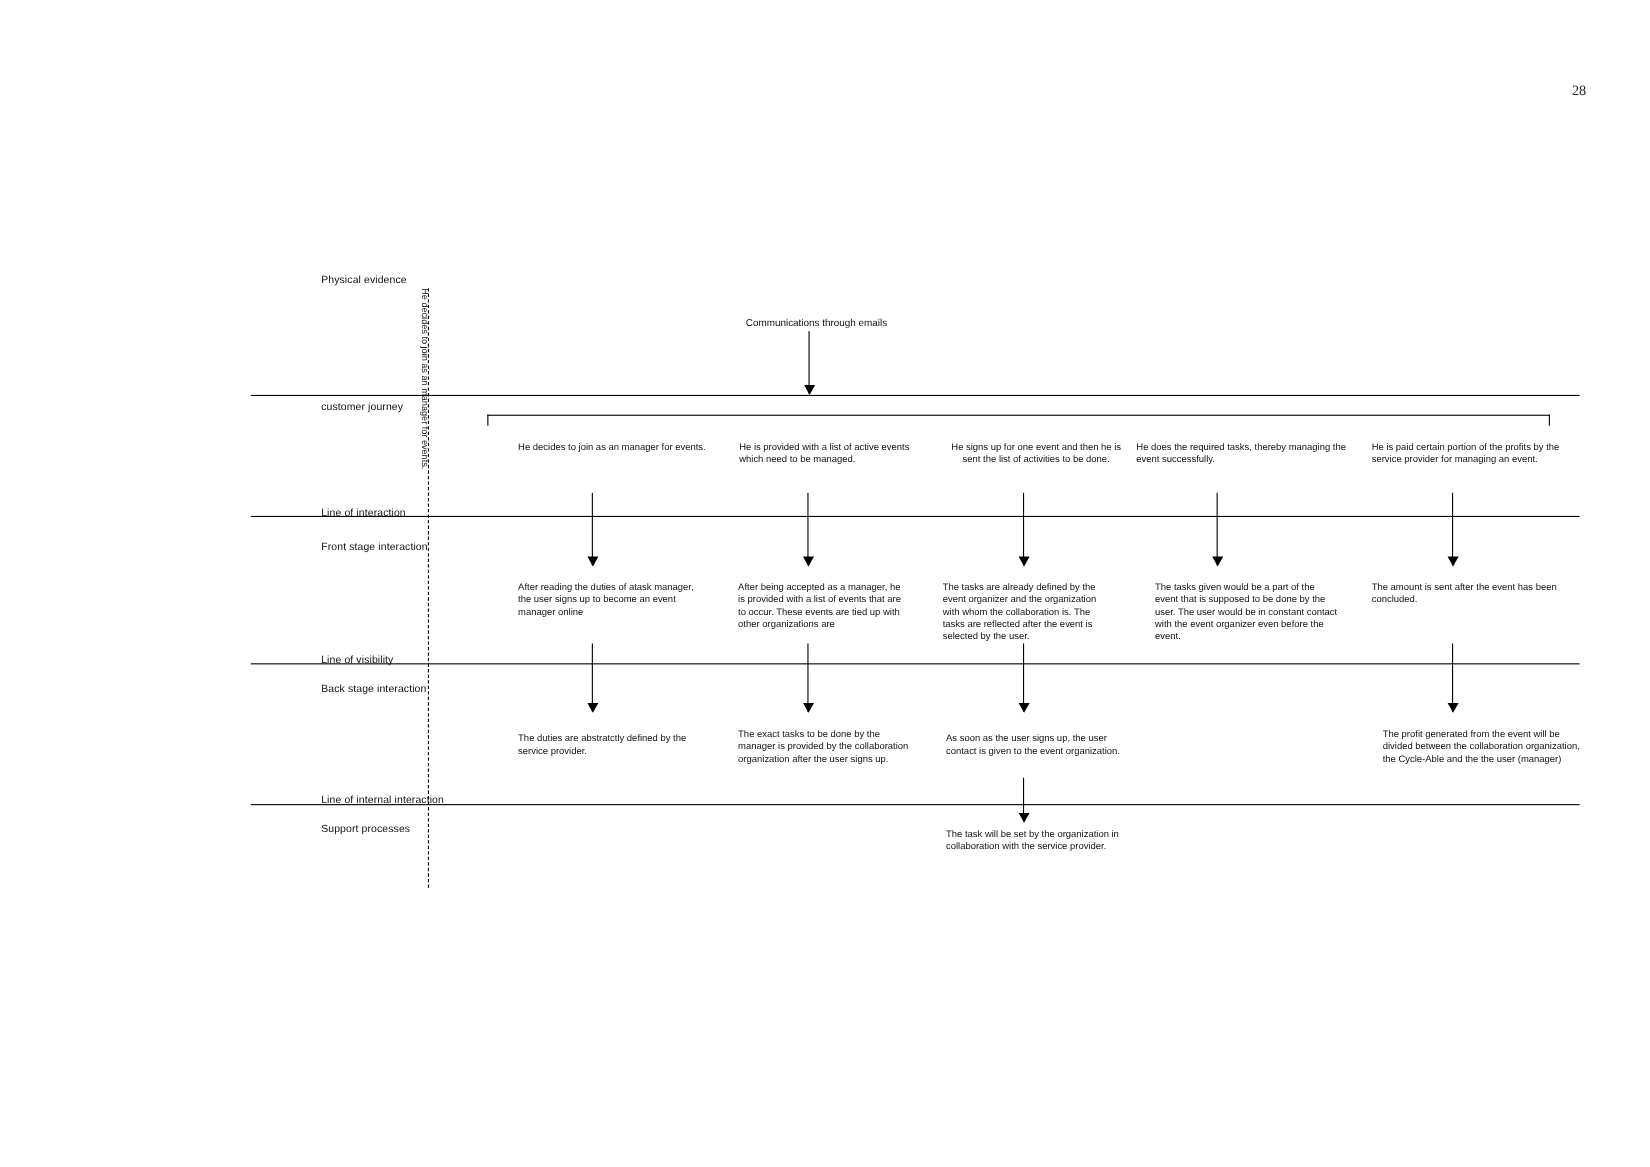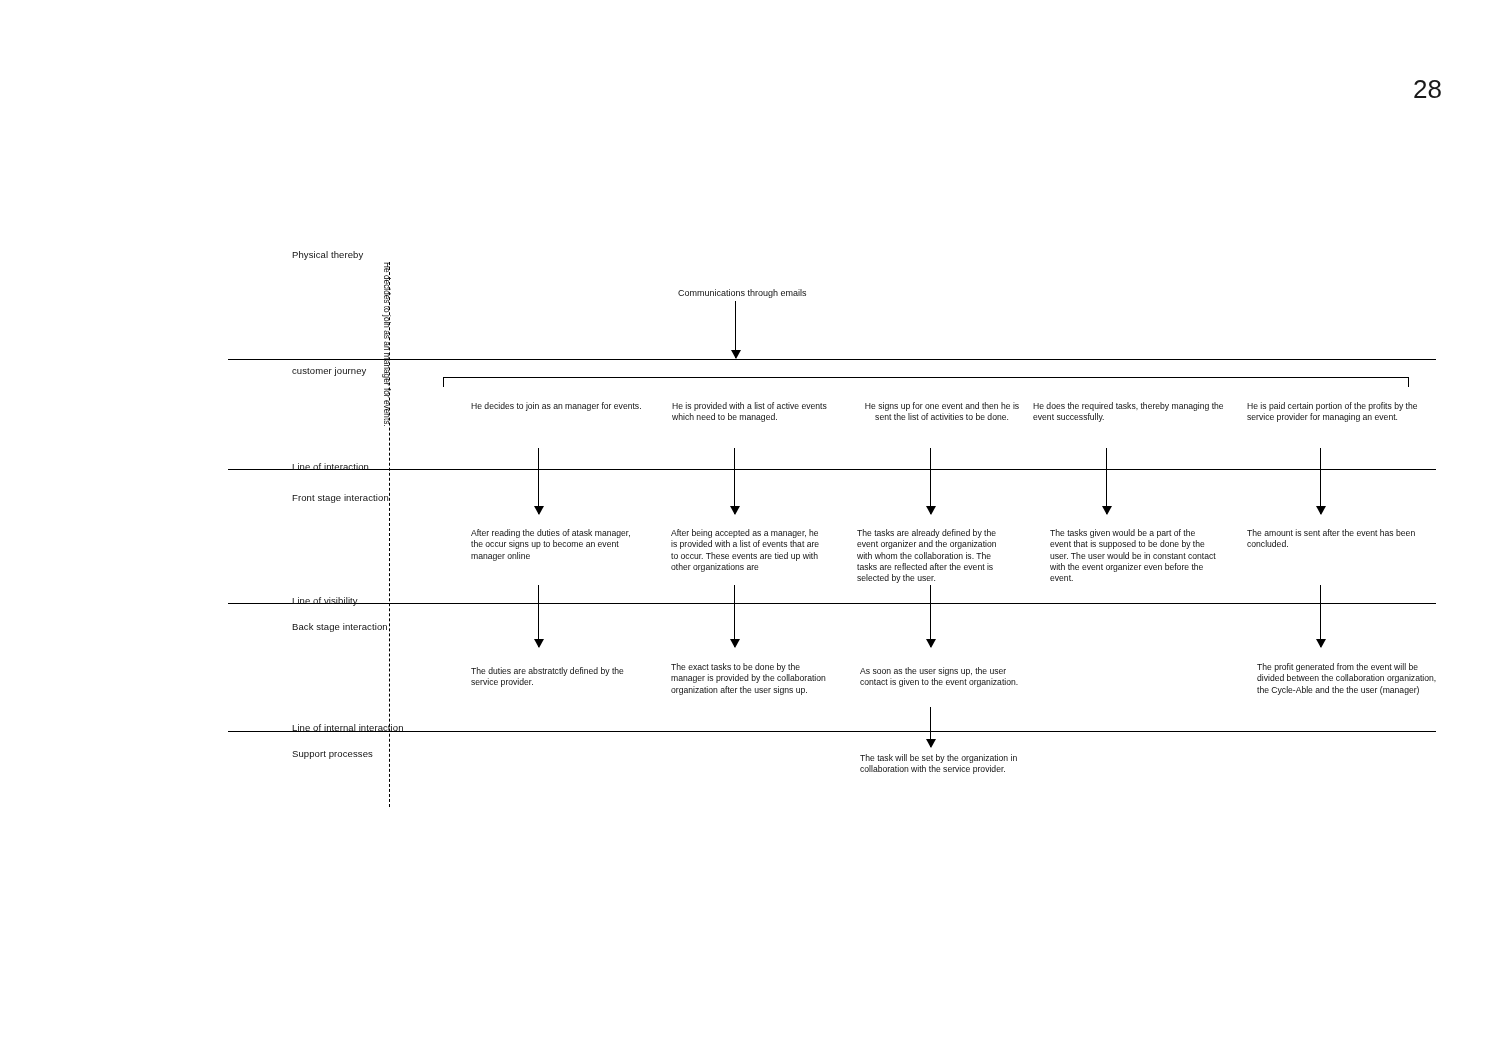--- a/index.html
+++ b/index.html
@@ -15,22 +15,22 @@
     position: relative;
     width: 1500px;
     height: 1061px;
     overflow: hidden;
     background: #ffffff;
   }
   .page-number {
     position: absolute;
     right: 58px;
     top: 74px;
-    font-size: 26px;
-    font-family: Liberation Sans, sans-serif;
+    font-size: 13px;
+    font-family: Liberation Serif, serif;
     color: #1a1a1a;
   }
 
   
   .hline {
     position: absolute;
     left: 228px;
     width: 1208px;
     height: 0;
     border-top: 1.6px solid #000;
@@ -116,21 +116,21 @@
 
 <div id="page">
 
   <div class="page-number">28</div>
 
   <div class="hline" style="top:359px;"></div>
   <div class="hline" style="top:469px;"></div>
   <div class="hline" style="top:603px;"></div>
   <div class="hline" style="top:731px;"></div>
 
-  <div class="row-label" style="left:292px; top:249px;">Physical thereby</div>
+  <div class="row-label" style="left:292px; top:249px;">Physical evidence</div>
   <div class="row-label" style="left:292px; top:365px;">customer journey</div>
   <div class="row-label" style="left:292px; top:461px;">Line of interaction</div>
   <div class="row-label" style="left:292px; top:492px;">Front stage interaction</div>
   <div class="row-label" style="left:292px; top:595px;">Line of visibility</div>
   <div class="row-label" style="left:292px; top:621px;text-align:right;">Back stage interaction</div>
   <div class="row-label" style="left:292px; top:722px;">Line of internal interaction</div>
   <div class="row-label" style="left:292px; top:748px;">Support processes</div>
 
   <div class="vdash"></div>
   <div class="vdash-label">He decides to join as an manager for events.</div>
@@ -145,21 +145,21 @@
   <div class="txt" style="left:858px; top:401px; width:168px;text-align:center;">He signs up for one event and then he is sent the list of activities to be done.</div>
   <div class="txt" style="left:1033px; top:401px; width:195px;">He does the required tasks, thereby managing the event successfully.</div>
   <div class="txt" style="left:1247px; top:401px; width:175px;">He is paid certain portion of the profits by the service provider for managing an event.</div>
 
   <div class="arrow" style="left:538px; top:448px; height:66px;"></div>
   <div class="arrow" style="left:734px; top:448px; height:66px;"></div>
   <div class="arrow" style="left:930px; top:448px; height:66px;"></div>
   <div class="arrow" style="left:1106px; top:448px; height:66px;"></div>
   <div class="arrow" style="left:1320px; top:448px; height:66px;"></div>
 
-  <div class="txt" style="left:471px; top:528px; width:168px;">After reading the duties of atask manager, the occur signs up to become an event manager online</div>
+  <div class="txt" style="left:471px; top:528px; width:168px;">After reading the duties of atask manager, the user signs up to become an event manager online</div>
   <div class="txt" style="left:671px; top:528px; width:156px;">After being accepted as a manager, he is provided with a list of events that are to occur. These events are tied up with other organizations are</div>
   <div class="txt" style="left:1050px; top:528px; width:166px;">The tasks given would be a part of the event that is supposed to be done by the user. The user would be in constant contact with the event organizer even before the event.</div>
   <div class="txt" style="left:857px; top:528px; width:155px;">The tasks are already defined by the event organizer and the organization with whom the collaboration is. The tasks are reflected after the event is selected by the user.</div>
   <div class="txt" style="left:1247px; top:528px; width:172px;">The amount is sent after the event has been concluded.</div>
 
   <div class="arrow" style="left:538px; top:585px; height:62px;"></div>
   <div class="arrow" style="left:734px; top:585px; height:62px;"></div>
   <div class="arrow" style="left:930px; top:585px; height:62px;"></div>
   <div class="arrow" style="left:1320px; top:585px; height:62px;"></div>
 

